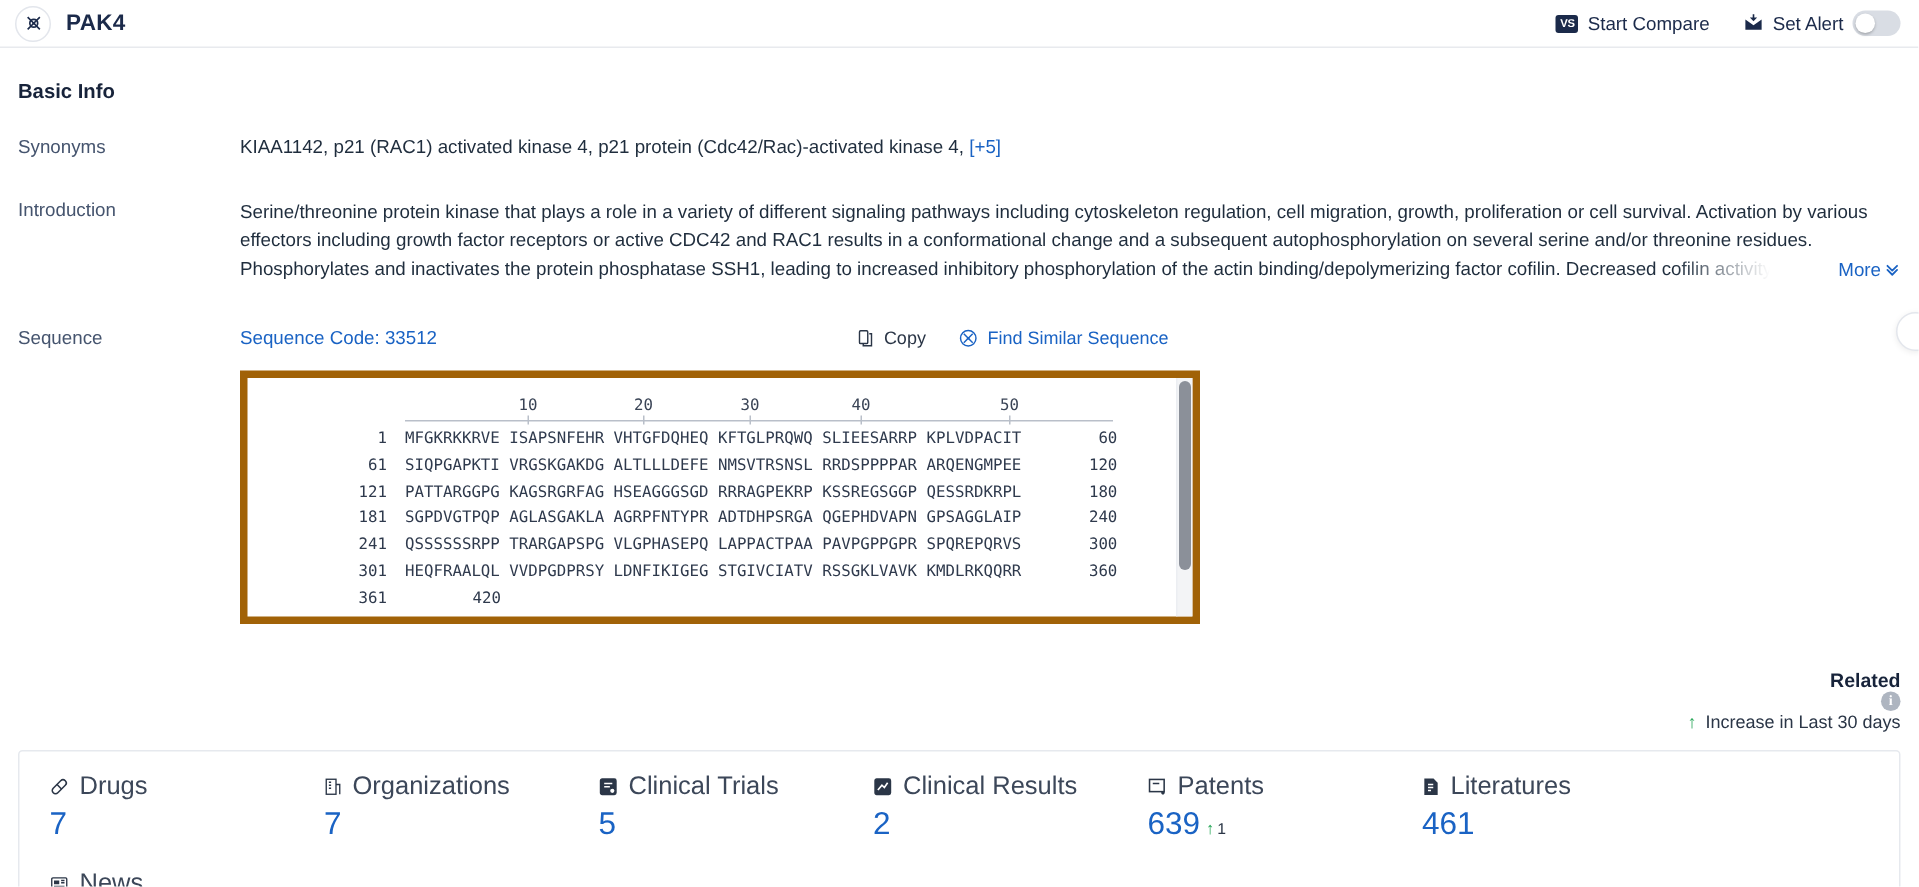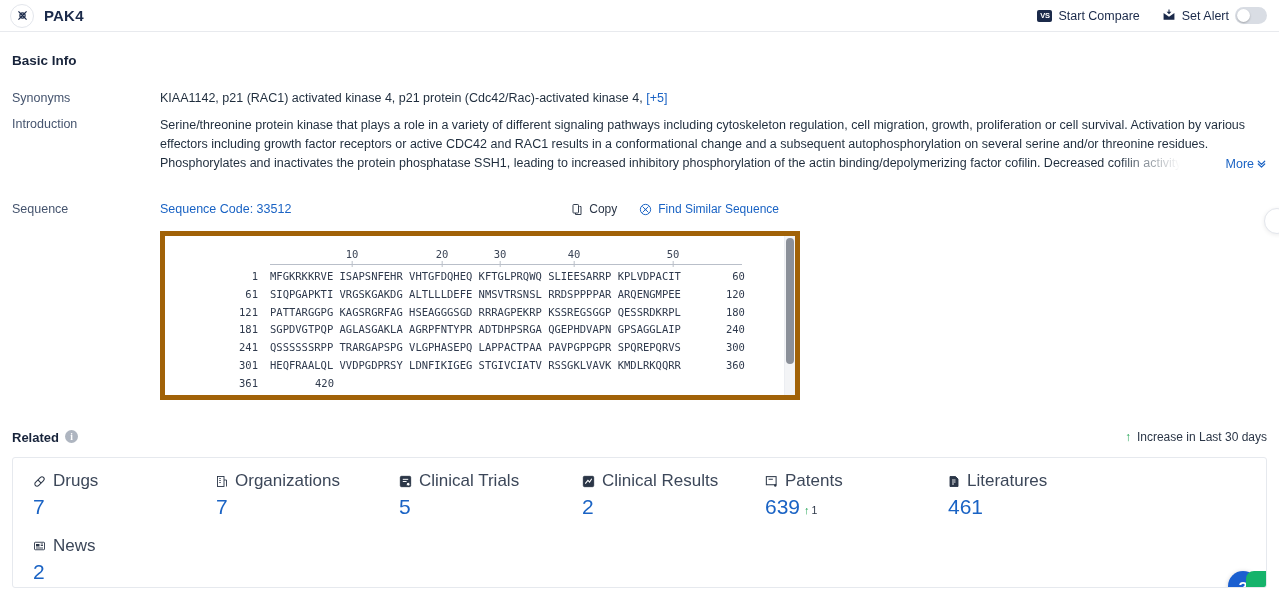--- a/index.html
+++ b/index.html
@@ -101,21 +101,21 @@
     flex: 1 1 auto;
     font-size: 12.5px;
     color: #1f2d3d;
     min-width: 0;
   }
 
   .syn-row { margin-top: 22px; }
   .syn-text { line-height: 16px; }
   .link { color: #1a63c4; cursor: pointer; }
 
-  .intro-row { margin-top: 10px; position: relative; }
+  .intro-row { margin-top: 26px; position: relative; }
   .intro-text {
     line-height: 19px;
     max-height: 57px;
     overflow: hidden;
     position: relative;
     padding-right: 2px;
   }
   .intro-wrap { position: relative; }
   .fade {
     position: absolute;
@@ -237,22 +237,23 @@
     top: 2px; left: 1px;
     width: 8px;
     height: 126px;
     border-radius: 4px;
     background: #8b9099;
   }
 
   
   .related-head {
     display: flex;
-    align-items: flex-start;
+    align-items: flex-end;
     margin-top: 30px;
+    flex-direction: column;
   }
   .related-title {
     font-size: 13px;
     font-weight: bold;
     color: #17233a;
   }
   .info-icon {
     width: 13px; height: 13px;
     border-radius: 50%;
     background: #aeb5c0;
@@ -438,21 +439,21 @@
             <span>Find Similar Sequence</span>
           </span>
         </span>
       </div>
 
       <div class="seq-box">
         <div class="seq-inner">
           <div class="ruler">
             <div class="ruler-line"></div>
             <div class="ruler-tick" style="left:187px">10</div>
-            <div class="ruler-tick" style="left:277px">20</div>
+            <div class="ruler-tick" style="left:264px">20</div>
             <div class="ruler-tick" style="left:335px">30</div>
             <div class="ruler-tick" style="left:409px">40</div>
             <div class="ruler-tick" style="left:508px">50</div>
           </div>
           <div id="seq-lines">
               <div class="seq-line"><span class="seq-start">1</span><span class="seq-chunks">MFGKRKKRVE ISAPSNFEHR VHTGFDQHEQ KFTGLPRQWQ SLIEESARRP KPLVDPACIT</span><span class="seq-end">60</span></div>
               <div class="seq-line"><span class="seq-start">61</span><span class="seq-chunks">SIQPGAPKTI VRGSKGAKDG ALTLLLDEFE NMSVTRSNSL RRDSPPPPAR ARQENGMPEE</span><span class="seq-end">120</span></div>
               <div class="seq-line"><span class="seq-start">121</span><span class="seq-chunks">PATTARGGPG KAGSRGRFAG HSEAGGGSGD RRRAGPEKRP KSSREGSGGP QESSRDKRPL</span><span class="seq-end">180</span></div>
               <div class="seq-line"><span class="seq-start">181</span><span class="seq-chunks">SGPDVGTPQP AGLASGAKLA AGRPFNTYPR ADTDHPSRGA QGEPHDVAPN GPSAGGLAIP</span><span class="seq-end">240</span></div>
               <div class="seq-line"><span class="seq-start">241</span><span class="seq-chunks">QSSSSSSRPP TRARGAPSPG VLGPHASEPQ LAPPACTPAA PAVPGPPGPR SPQREPQRVS</span><span class="seq-end">300</span></div>

